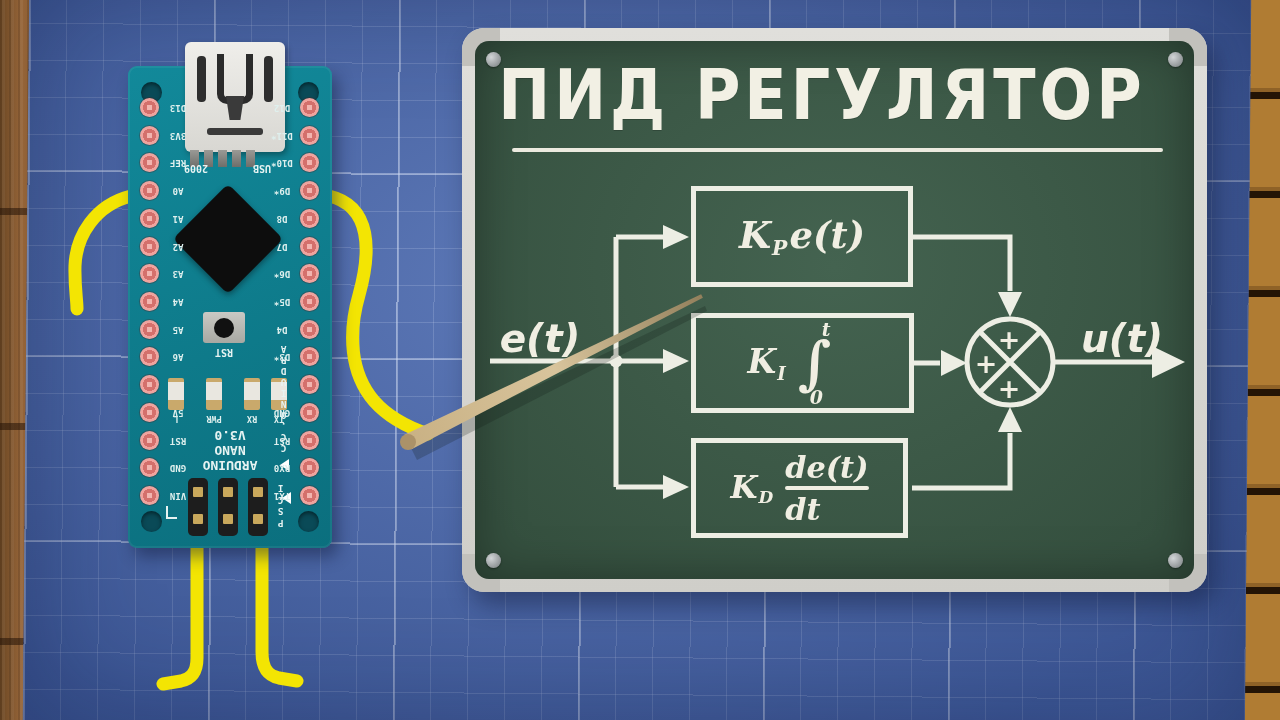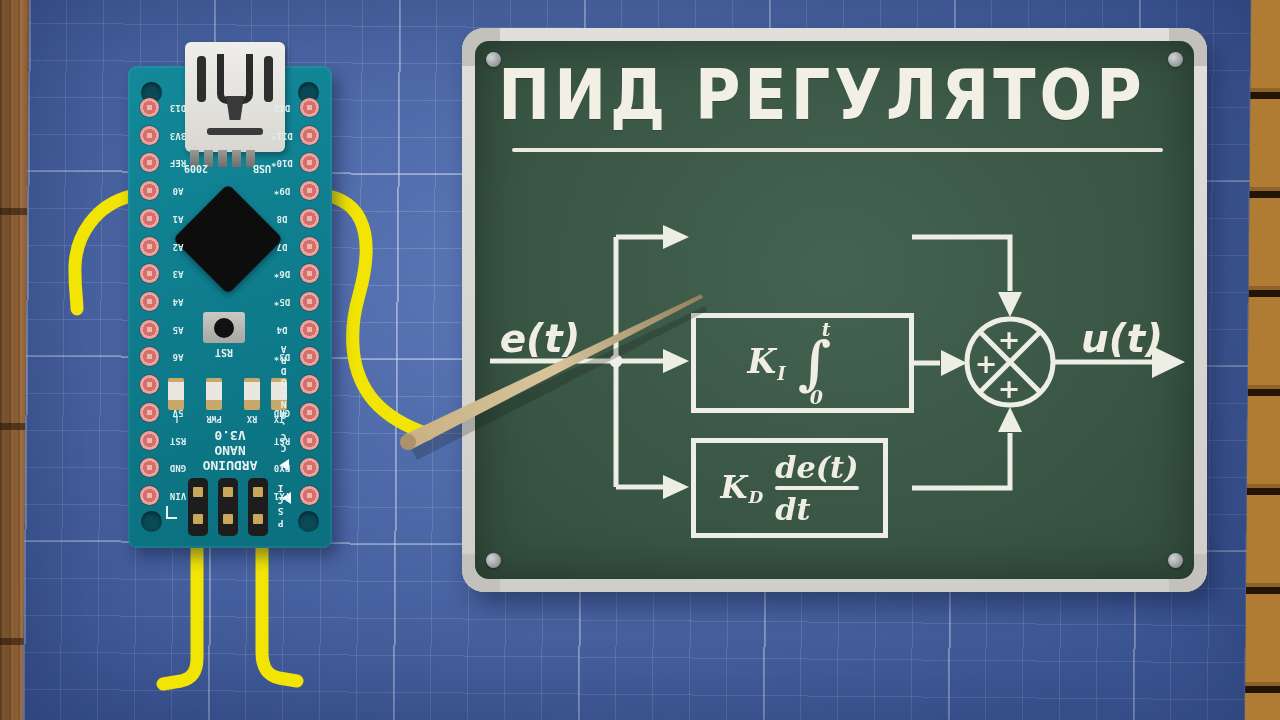--- a/index.html
+++ b/index.html
@@ -44,21 +44,21 @@
 
   .board-title{position:absolute;left:12px;top:26px;width:696px;text-align:center;
     font-size:62px;font-weight:bold;letter-spacing:4px;color:#f2f0e4;white-space:nowrap;
     transform:scaleY(1.12);transform-origin:top center;text-shadow:0 1px 0 rgba(0,0,0,.18)}
   .title-underline{position:absolute;left:50px;top:120px;width:651px;height:4px;background:#eceadf;border-radius:2px}
 
   .block{position:absolute;border:5px solid #edeee4;display:flex;align-items:center;justify-content:center;
     color:#f0eee2;font-family:"DejaVu Serif",serif;font-style:italic;font-weight:bold}
   .block-p{left:229px;top:158px;width:222px;height:101px;font-size:37px}
   .block-i{left:229px;top:285px;width:223px;height:100px;font-size:33px}
-  .block-d{left:229px;top:410px;width:197px;height:100px;font-size:31px}
+  .block-d{left:229px;top:410px;width:217px;height:100px;font-size:31px}
   .block sub{font-size:.55em;vertical-align:-.35em;margin:0 2px 0 1px}
   .int-wrap{position:relative;display:inline-block;margin:0 26px 0 10px}
   .int-sign{font-size:58px;line-height:1}
   .int-upper{position:absolute;top:-16px;left:24px;font-size:19px}
   .int-lower{position:absolute;bottom:-16px;left:12px;font-size:19px}
   .frac{display:inline-flex;flex-direction:column;align-items:flex-start;margin-left:10px;line-height:1.12;font-size:.98em}
   .frac-bar{width:100%;height:3.5px;background:#f0eee2;border-radius:2px;margin:2px 0}
 
   .io-label{position:absolute;font-style:italic;font-weight:800;font-size:39px;color:#f0eee2;text-align:center}
   .e-label{left:24px;top:288px;width:108px}
@@ -156,20 +156,23 @@
         <polygon points="548,379 536,404 560,404"></polygon>
         <polygon points="723,334 690,318 690,350"></polygon>
       </g>
       <g fill="#f0eee2" font-size="27" font-weight="bold" text-anchor="middle">
         <text x="547" y="321">+</text>
         <text x="524" y="345">+</text>
         <text x="547" y="370">+</text>
       </g>
     </svg>
 
+    <div class="block block-p">
+      <span><span>K</span><sub>P</sub><span>e(t)</span></span>
+    </div>
 
     <div class="block block-i">
       <span><span>K</span><sub>I</sub></span>
       <span class="int-wrap">
         <span class="int-sign">∫</span>
         <span class="int-upper">t</span>
         <span class="int-lower">0</span>
       </span>
     </div>
 

